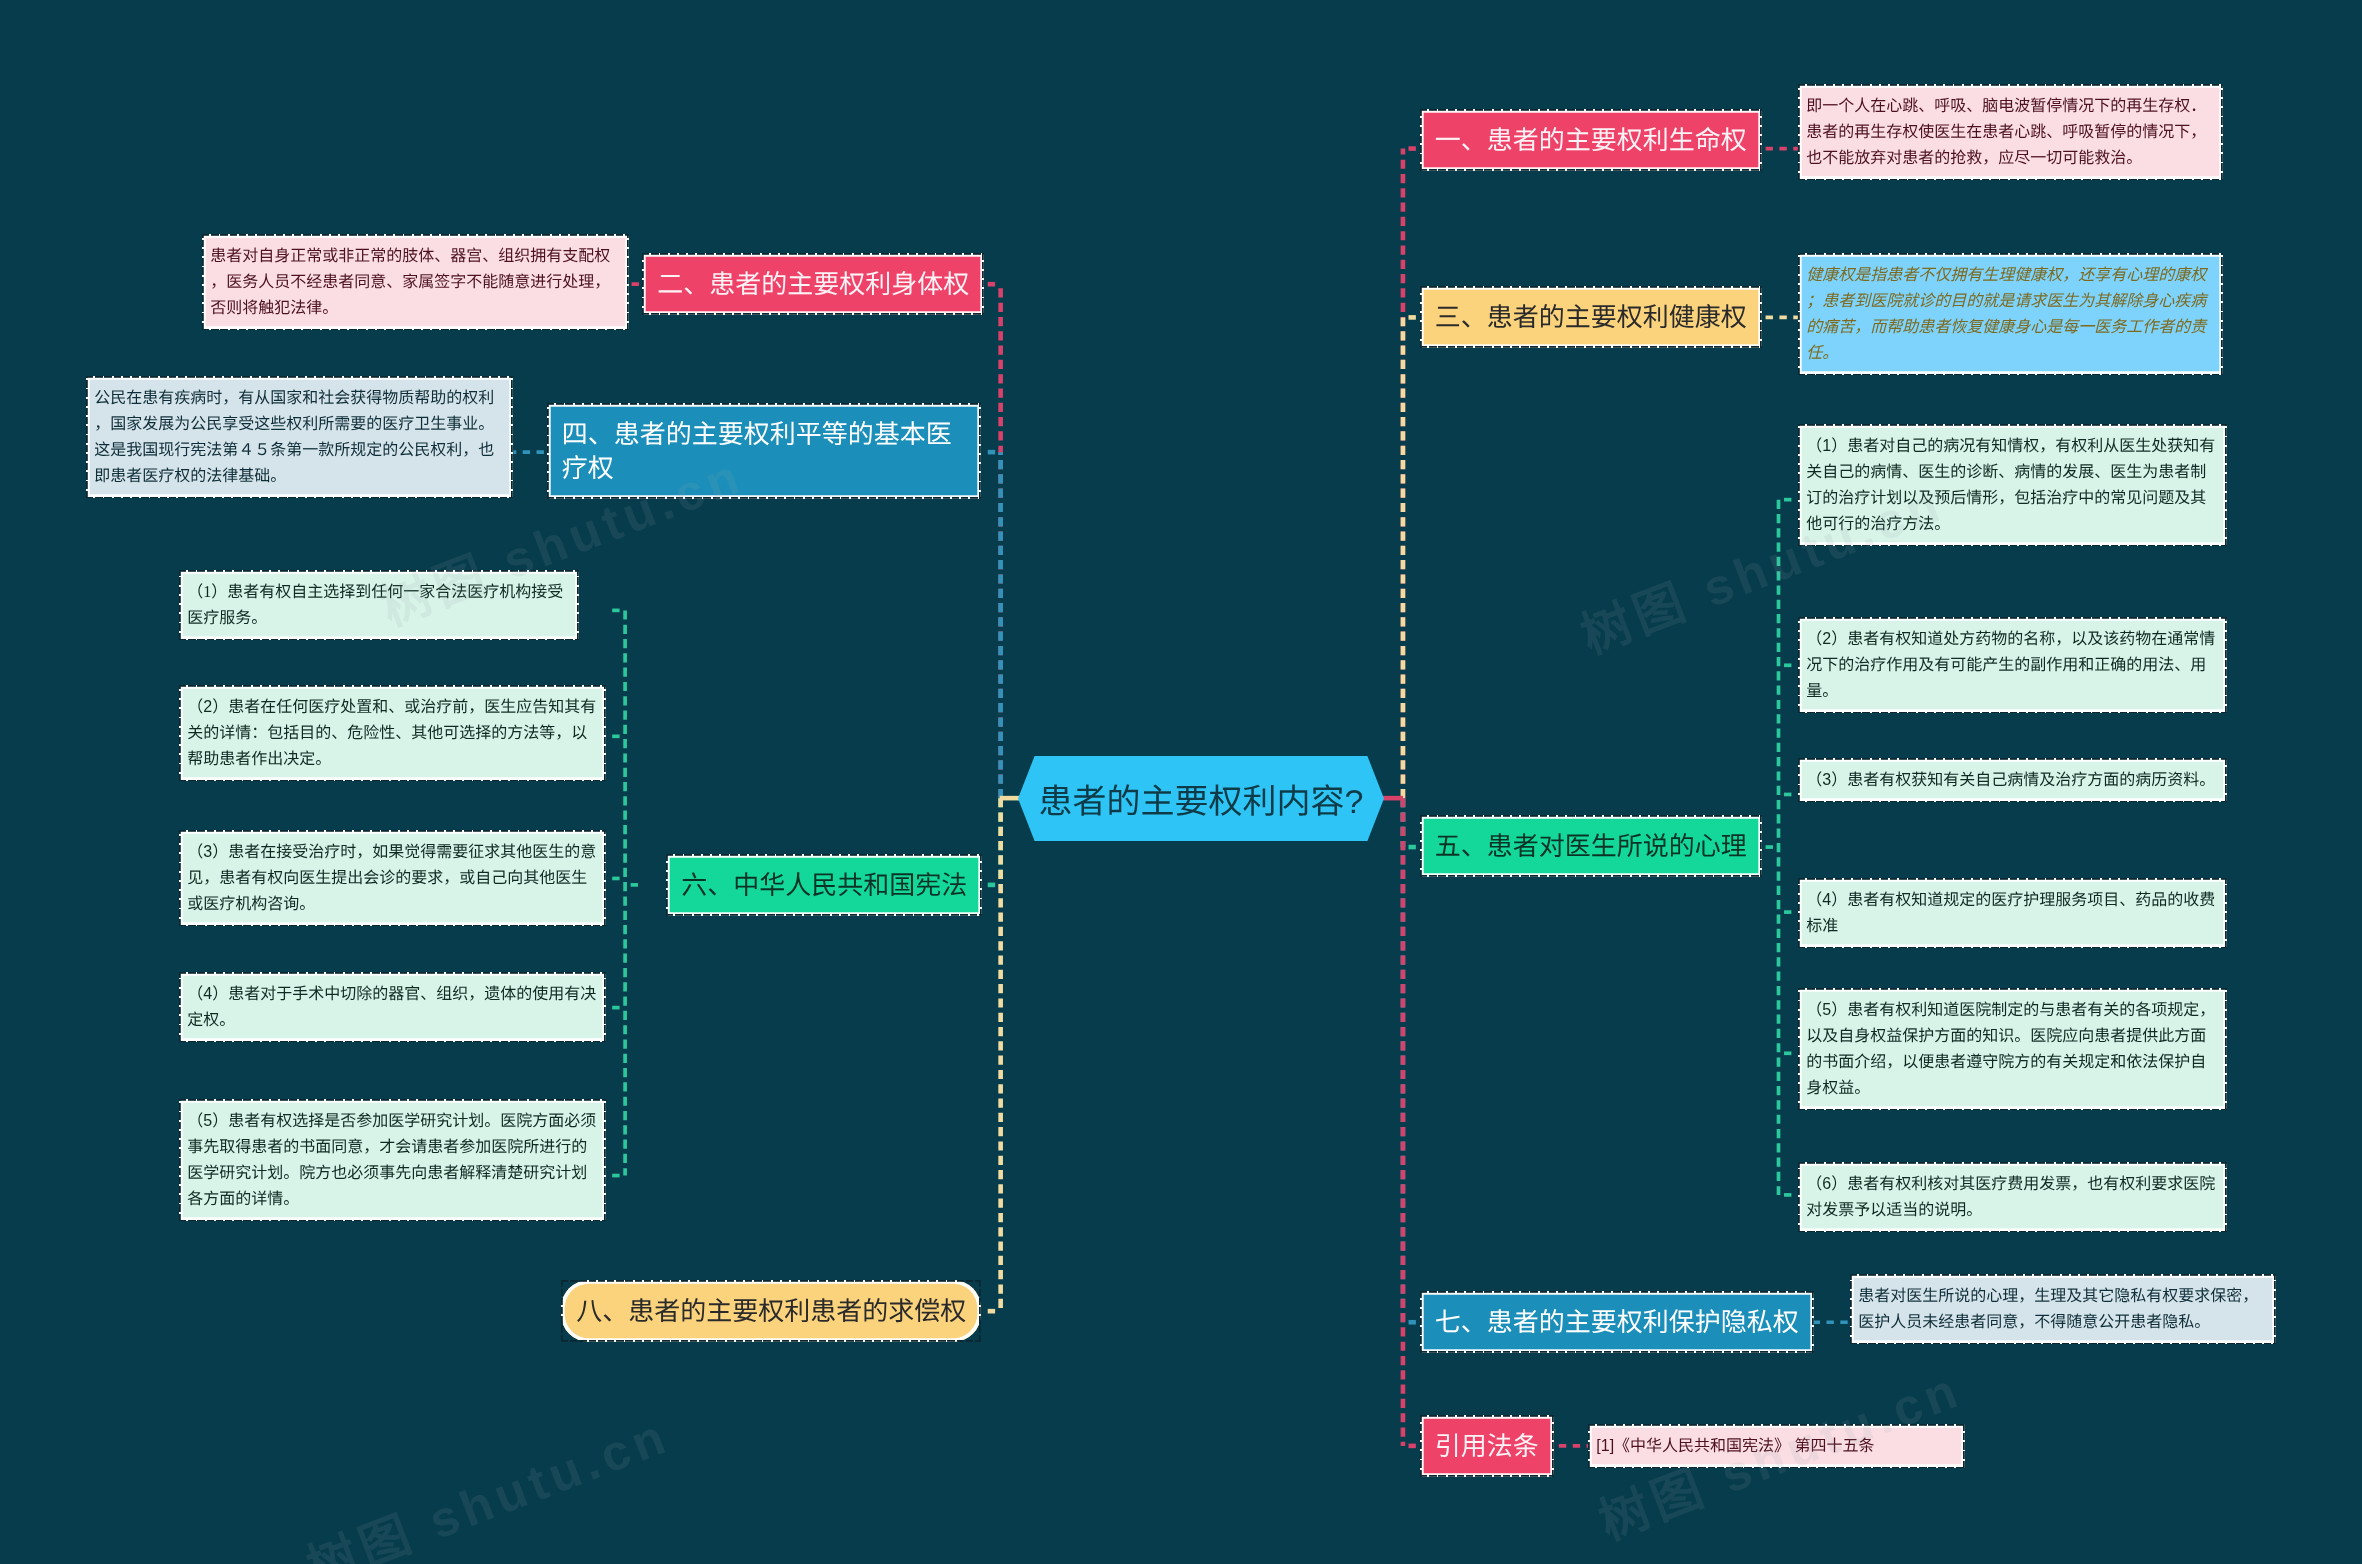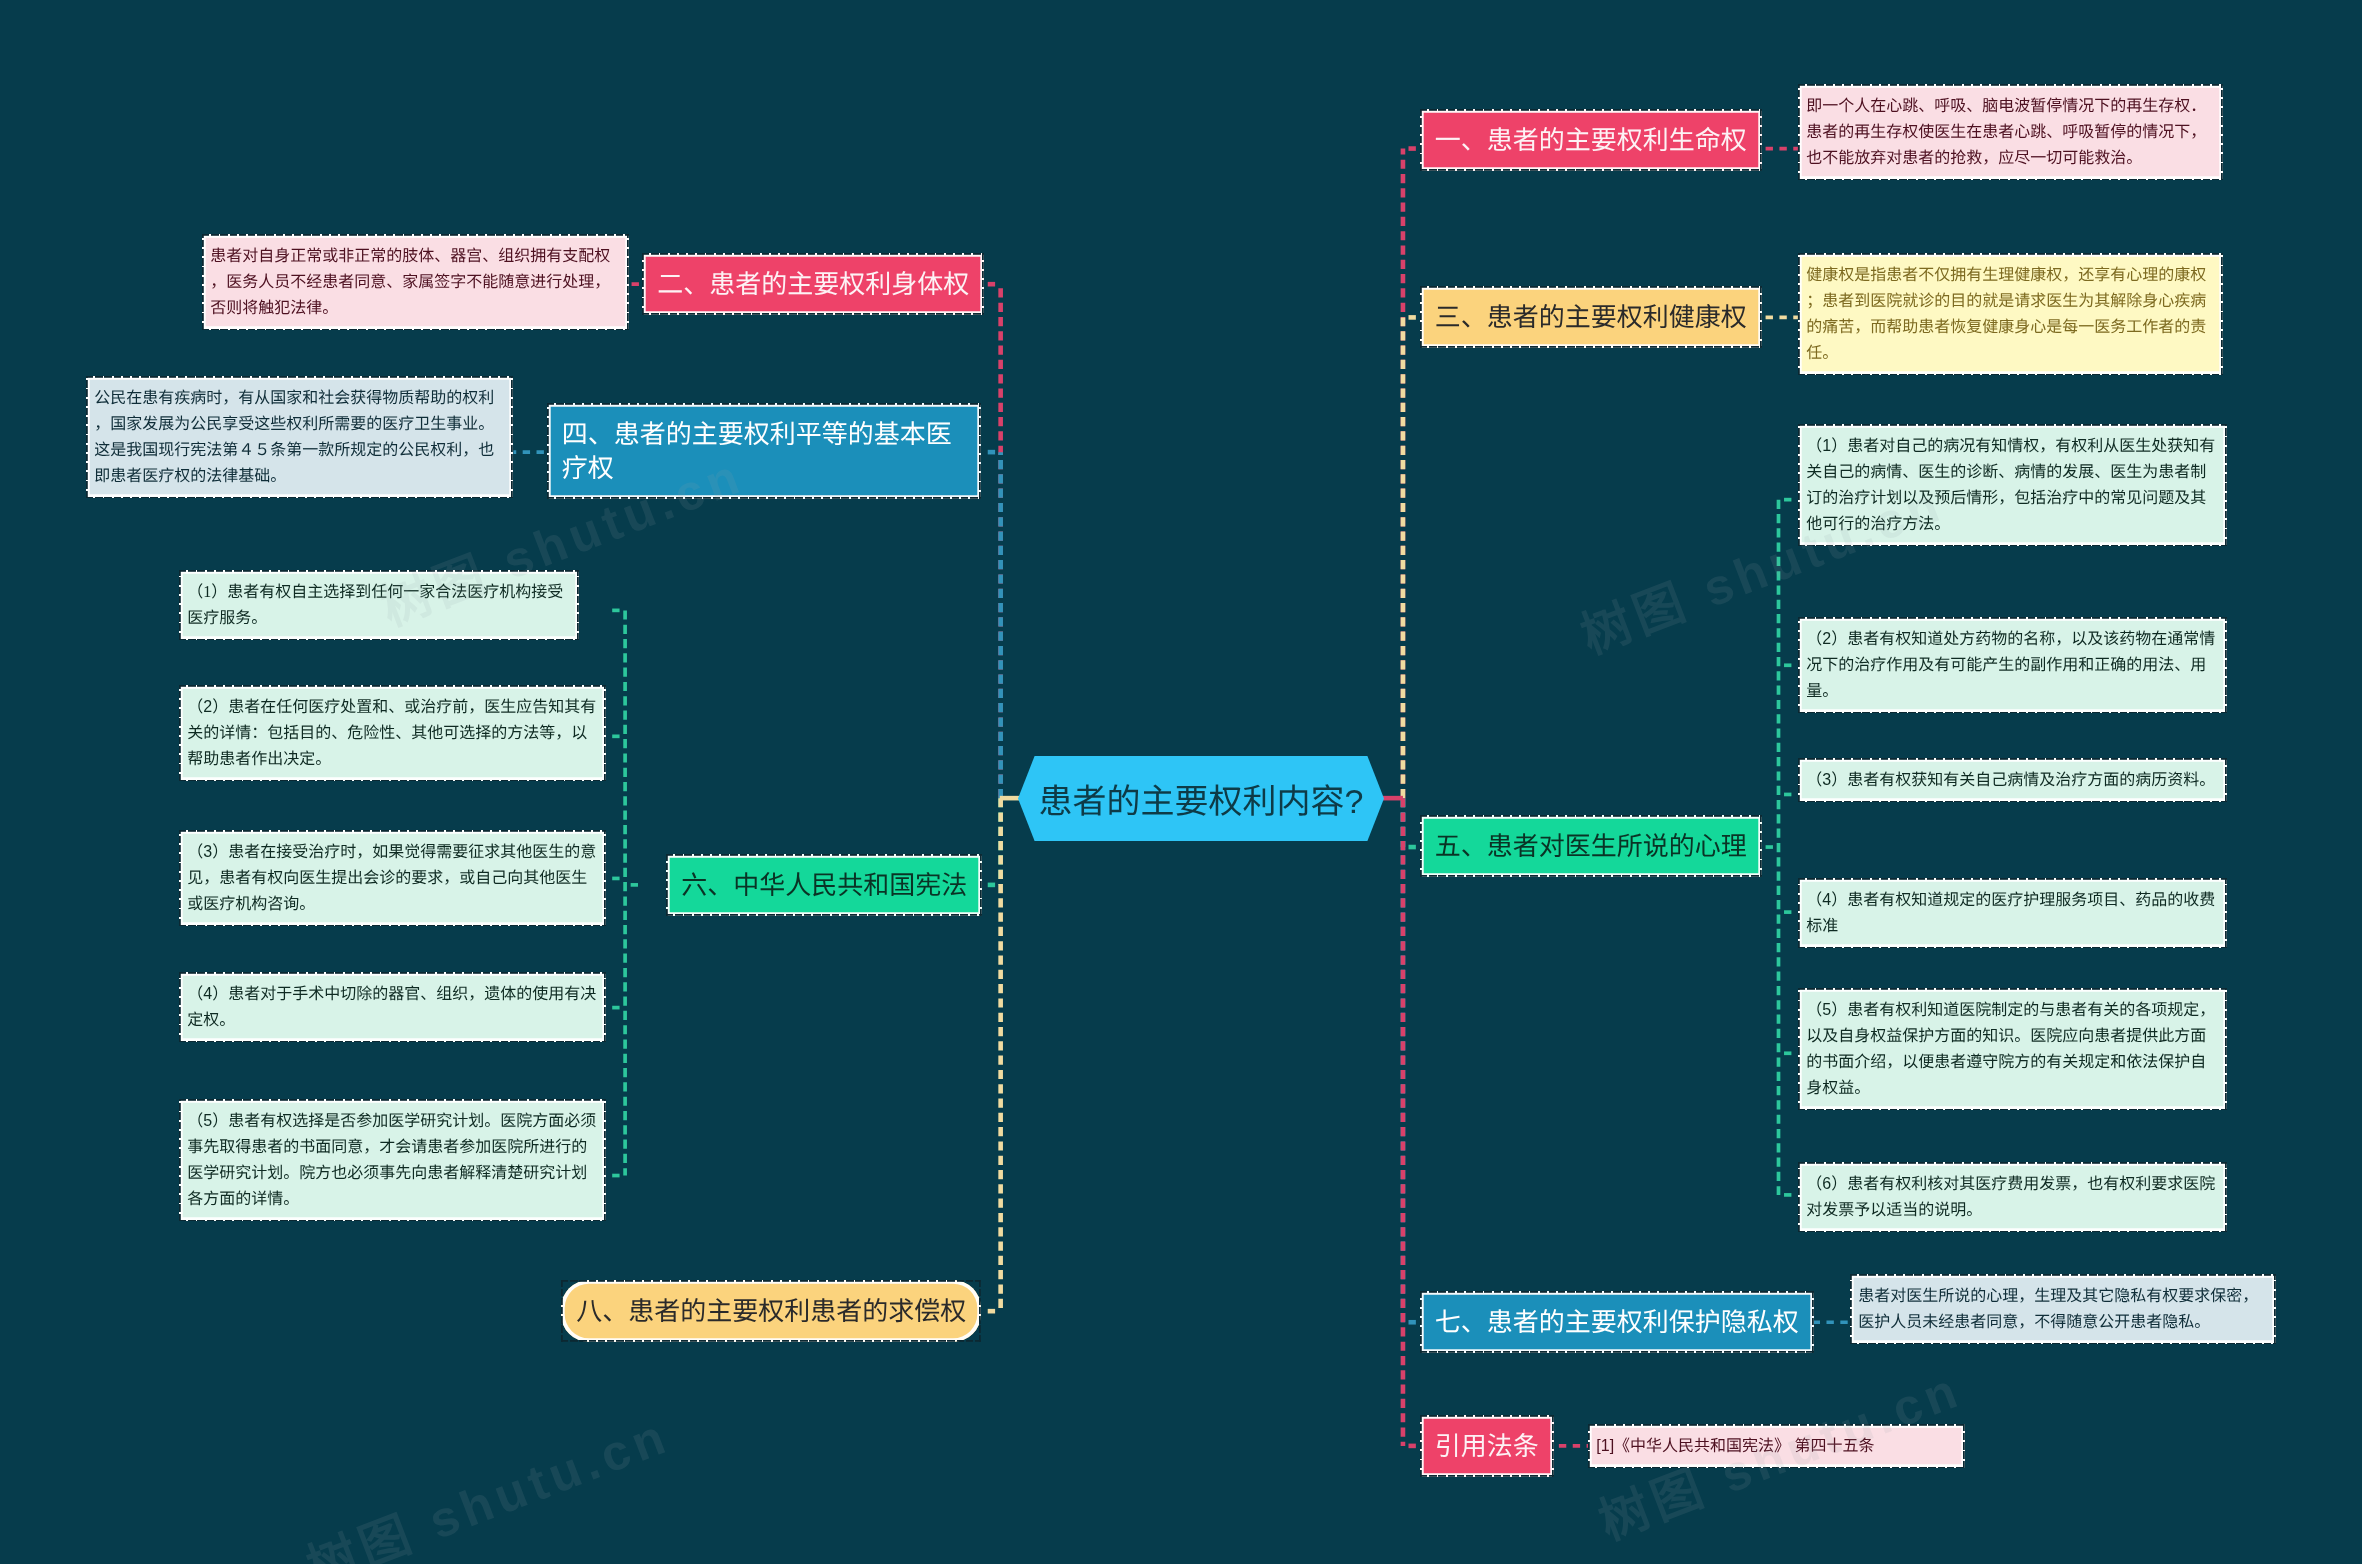--- a/index.html
+++ b/index.html
@@ -78,21 +78,21 @@
 <div class="hex" style="left:1018px;top:756px;width:366px;height:85px;
  background:#2ec5f6;color:#0e3b47;
  clip-path:polygon(16.6px 0,calc(100% - 16.6px) 0,100% 50%,calc(100% - 16.6px) 100%,16.6px 100%,0 50%);">
  <span>患者的主要权利内容?</span>
 </div>
 <div class="node title" style="left:1420px;top:109px;background:#ee4269;color:#fdf2f5;">一、患者的主要权利生命权</div>
 <div class="node detail" style="left:1798px;top:84px;width:425px;background:#fadee4;color:#4d1020;">即一个人在心跳、呼吸、脑电波暂停情况下的再生存权．患者的再生存权使医生在患者心跳、呼吸暂停的情况下，也不能放弃对患者的抢救，应尽一切可能救治。</div>
 <div class="node title" style="right:1379px;top:253px;background:#ee4269;color:#fdf2f5;">二、患者的主要权利身体权</div>
 <div class="node detail" style="left:179px;top:234px;width:427px;background:#fadee4;color:#4d1020;margin-left:23px;">患者对自身正常或非正常的肢体、器宫、组织拥有支配权，医务人员不经患者同意、家属签字不能随意进行处理，否则将触犯法律。</div>
 <div class="node title" style="left:1420px;top:286px;background:#fbd37d;color:#2a2a2a;">三、患者的主要权利健康权</div>
-<div class="node detail" style="left:1798px;top:253px;width:425px;background:#fef9c3;color:#7d6a20;">健康权是指患者不仅拥有生理健康权，还享有心理的康权；患者到医院就诊的目的就是请求医生为其解除身心疾病的痛苦，而帮助患者恢复健康身心是每一医务工作者的责任。</div>
+<div class="node detail" style="left:1798px;top:253px;width:425px;background:#7dd3fc;color:#7d6a20;font-style:italic;">健康权是指患者不仅拥有生理健康权，还享有心理的康权；患者到医院就诊的目的就是请求医生为其解除身心疾病的痛苦，而帮助患者恢复健康身心是每一医务工作者的责任。</div>
 <div class="node title" style="right:1382px;top:403px;background:#1b8fba;color:#ffffff;">四、患者的主要权利平等的基本医疗权</div>
 <div class="node detail" style="left:86px;top:376px;width:427px;background:#d5e4ea;color:#0f2d38;">公民在患有疾病时，有从国家和社会获得物质帮助的权利，国家发展为公民享受这些权利所需要的医疗卫生事业。这是我国现行宪法第４５条第一款所规定的公民权利，也即患者医疗权的法律基础。</div>
 <div class="node title" style="left:1420px;top:815px;background:#14d89a;color:#0a3325;">五、患者对医生所说的心理</div>
 <div class="node detail" style="left:1798px;top:424px;width:429px;background:#d8f3e8;color:#0e2a22;">（1）患者对自己的病况有知情权，有权利从医生处获知有关自己的病情、医生的诊断、病情的发展、医生为患者制订的治疗计划以及预后情形，包括治疗中的常见问题及其他可行的治疗方法。</div>
 <div class="node detail" style="left:1798px;top:617px;width:429px;background:#d8f3e8;color:#0e2a22;">（2）患者有权知道处方药物的名称，以及该药物在通常情况下的治疗作用及有可能产生的副作用和正确的用法、用量。</div>
 <div class="node detail" style="left:1798px;top:758px;width:429px;background:#d8f3e8;color:#0e2a22;">（3）患者有权获知有关自己病情及治疗方面的病历资料。</div>
 <div class="node detail" style="left:1798px;top:878px;width:429px;background:#d8f3e8;color:#0e2a22;">（4）患者有权知道规定的医疗护理服务项目、药品的收费标准</div>
 <div class="node detail" style="left:1798px;top:988px;width:429px;background:#d8f3e8;color:#0e2a22;">（5）患者有权利知道医院制定的与患者有关的各项规定，以及自身权益保护方面的知识。医院应向患者提供此方面的书面介绍，以便患者遵守院方的有关规定和依法保护自身权益。</div>
 <div class="node detail" style="left:1798px;top:1162px;width:429px;background:#d8f3e8;color:#0e2a22;">（6）患者有权利核对其医疗费用发票，也有权利要求医院对发票予以适当的说明。</div>
 <div class="node title" style="right:1381px;top:854px;background:#14d89a;color:#0a3325;">六、中华人民共和国宪法</div>

